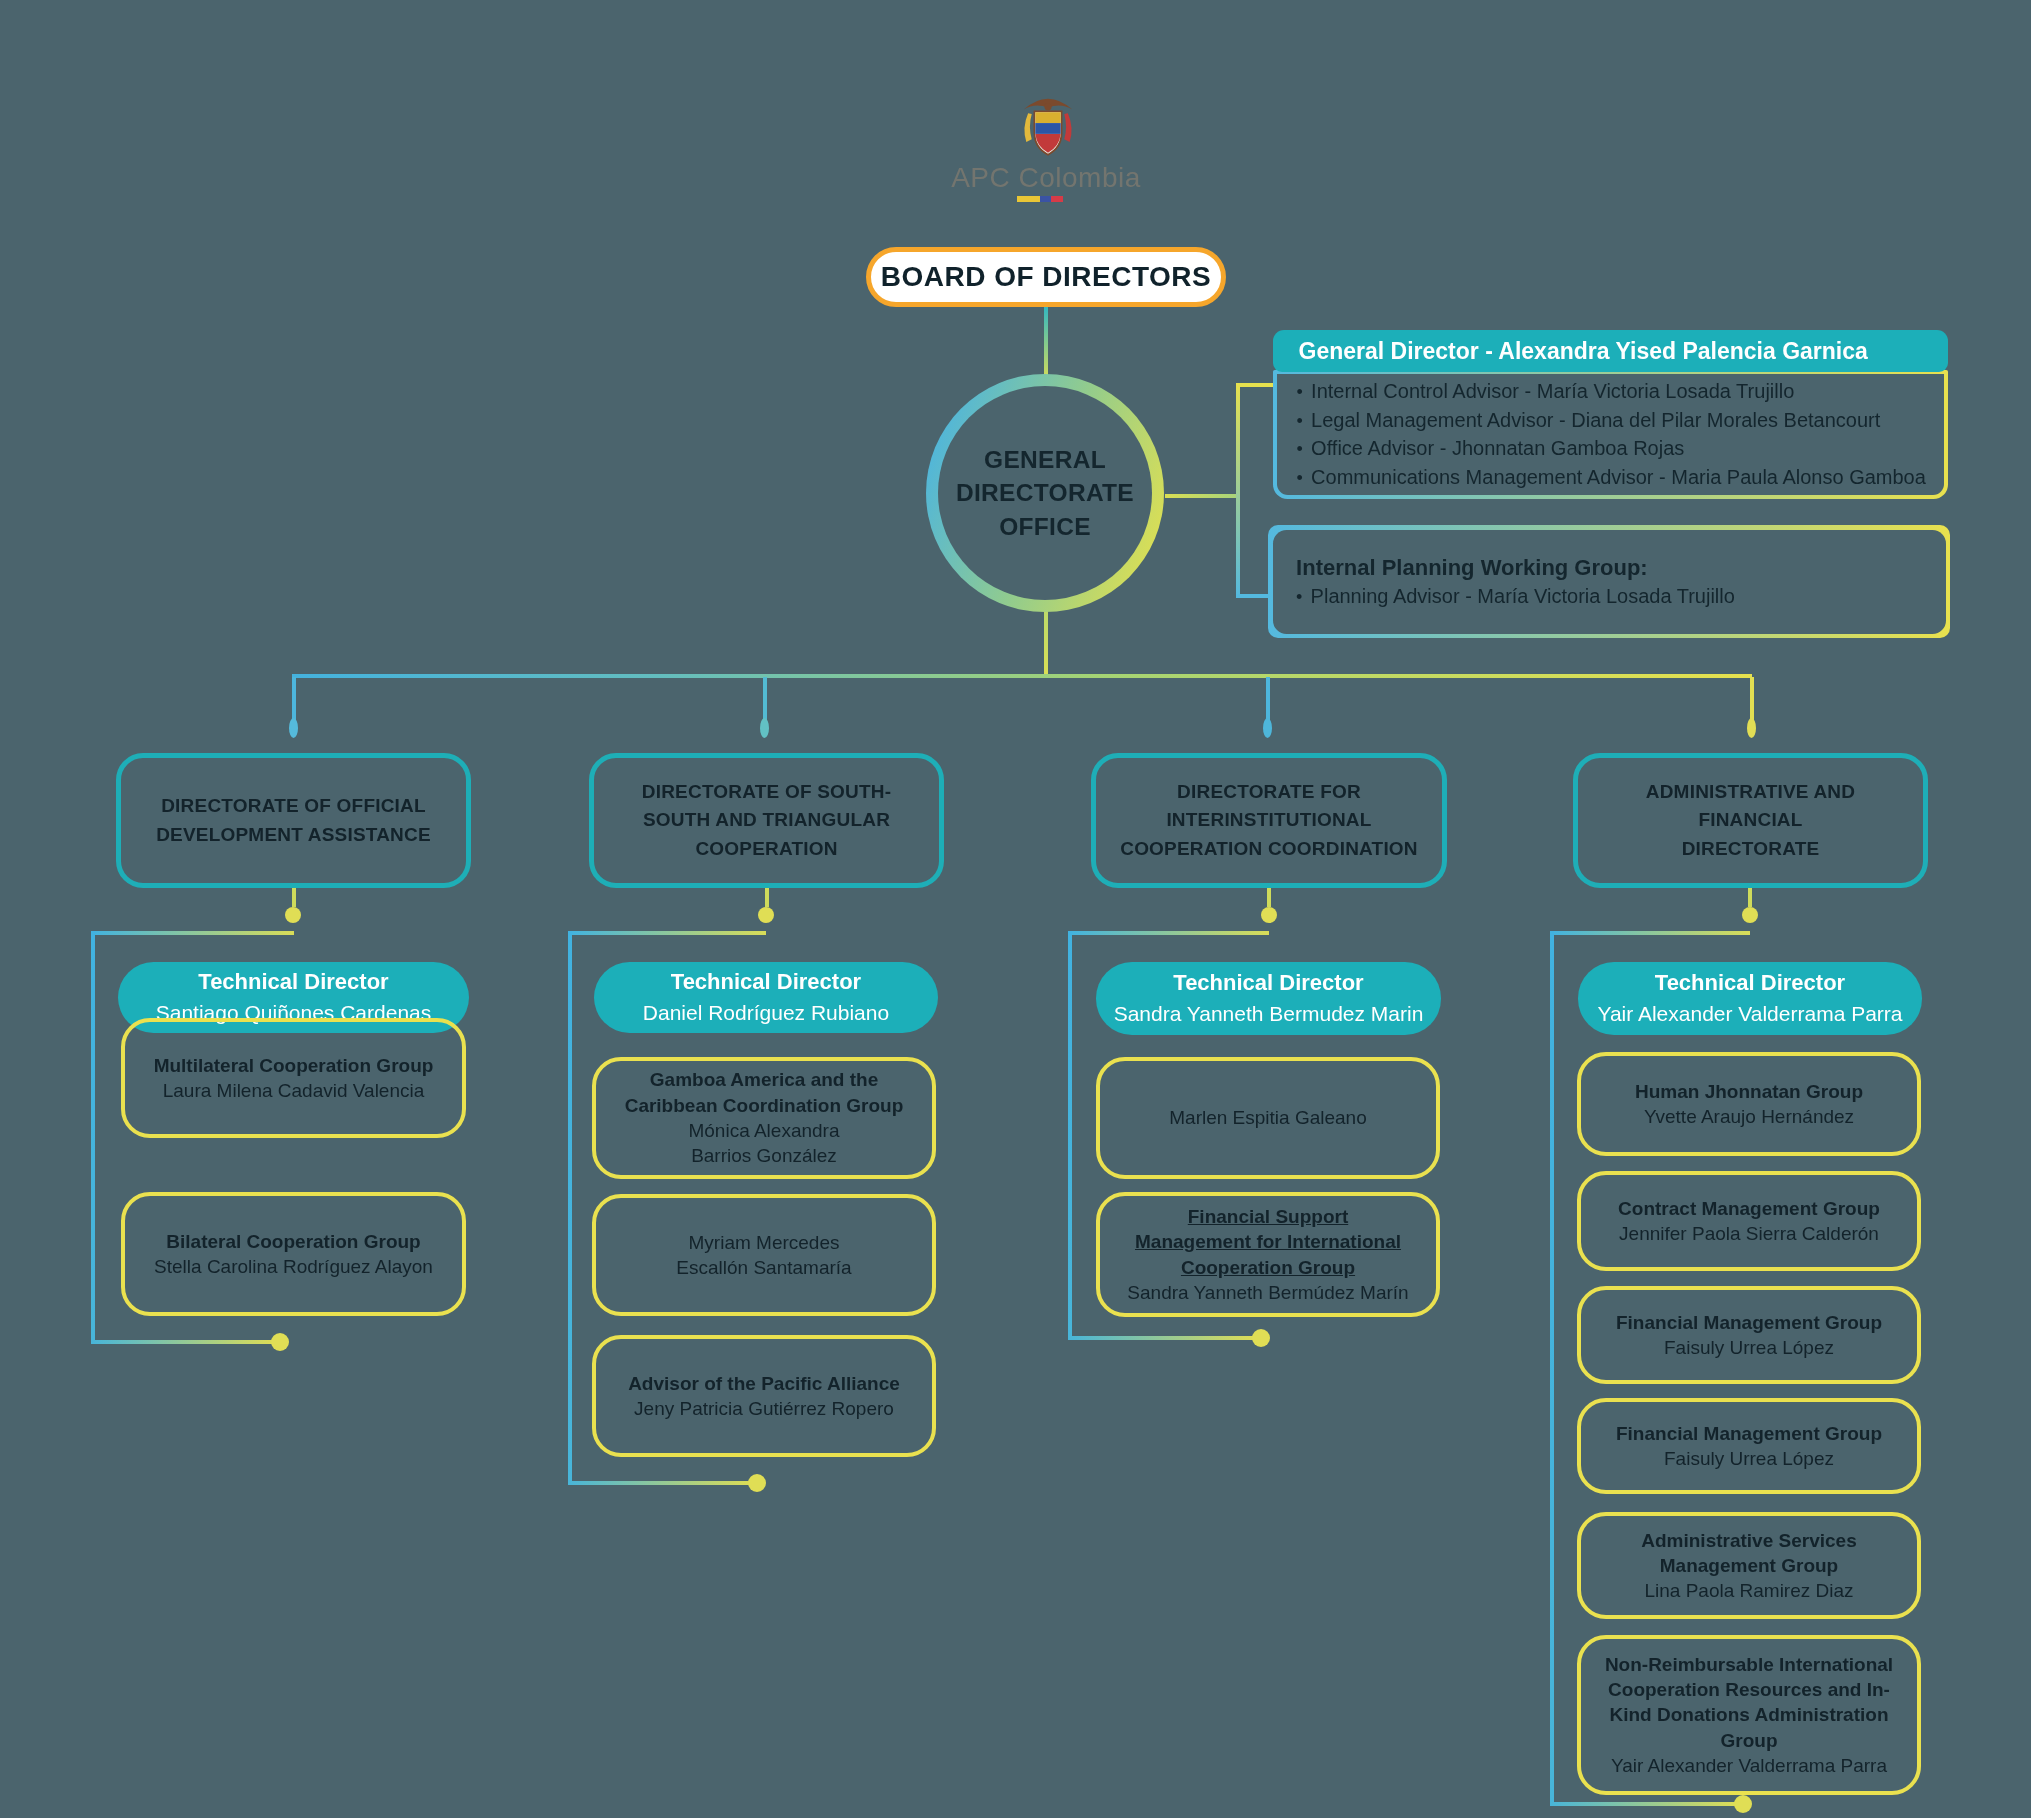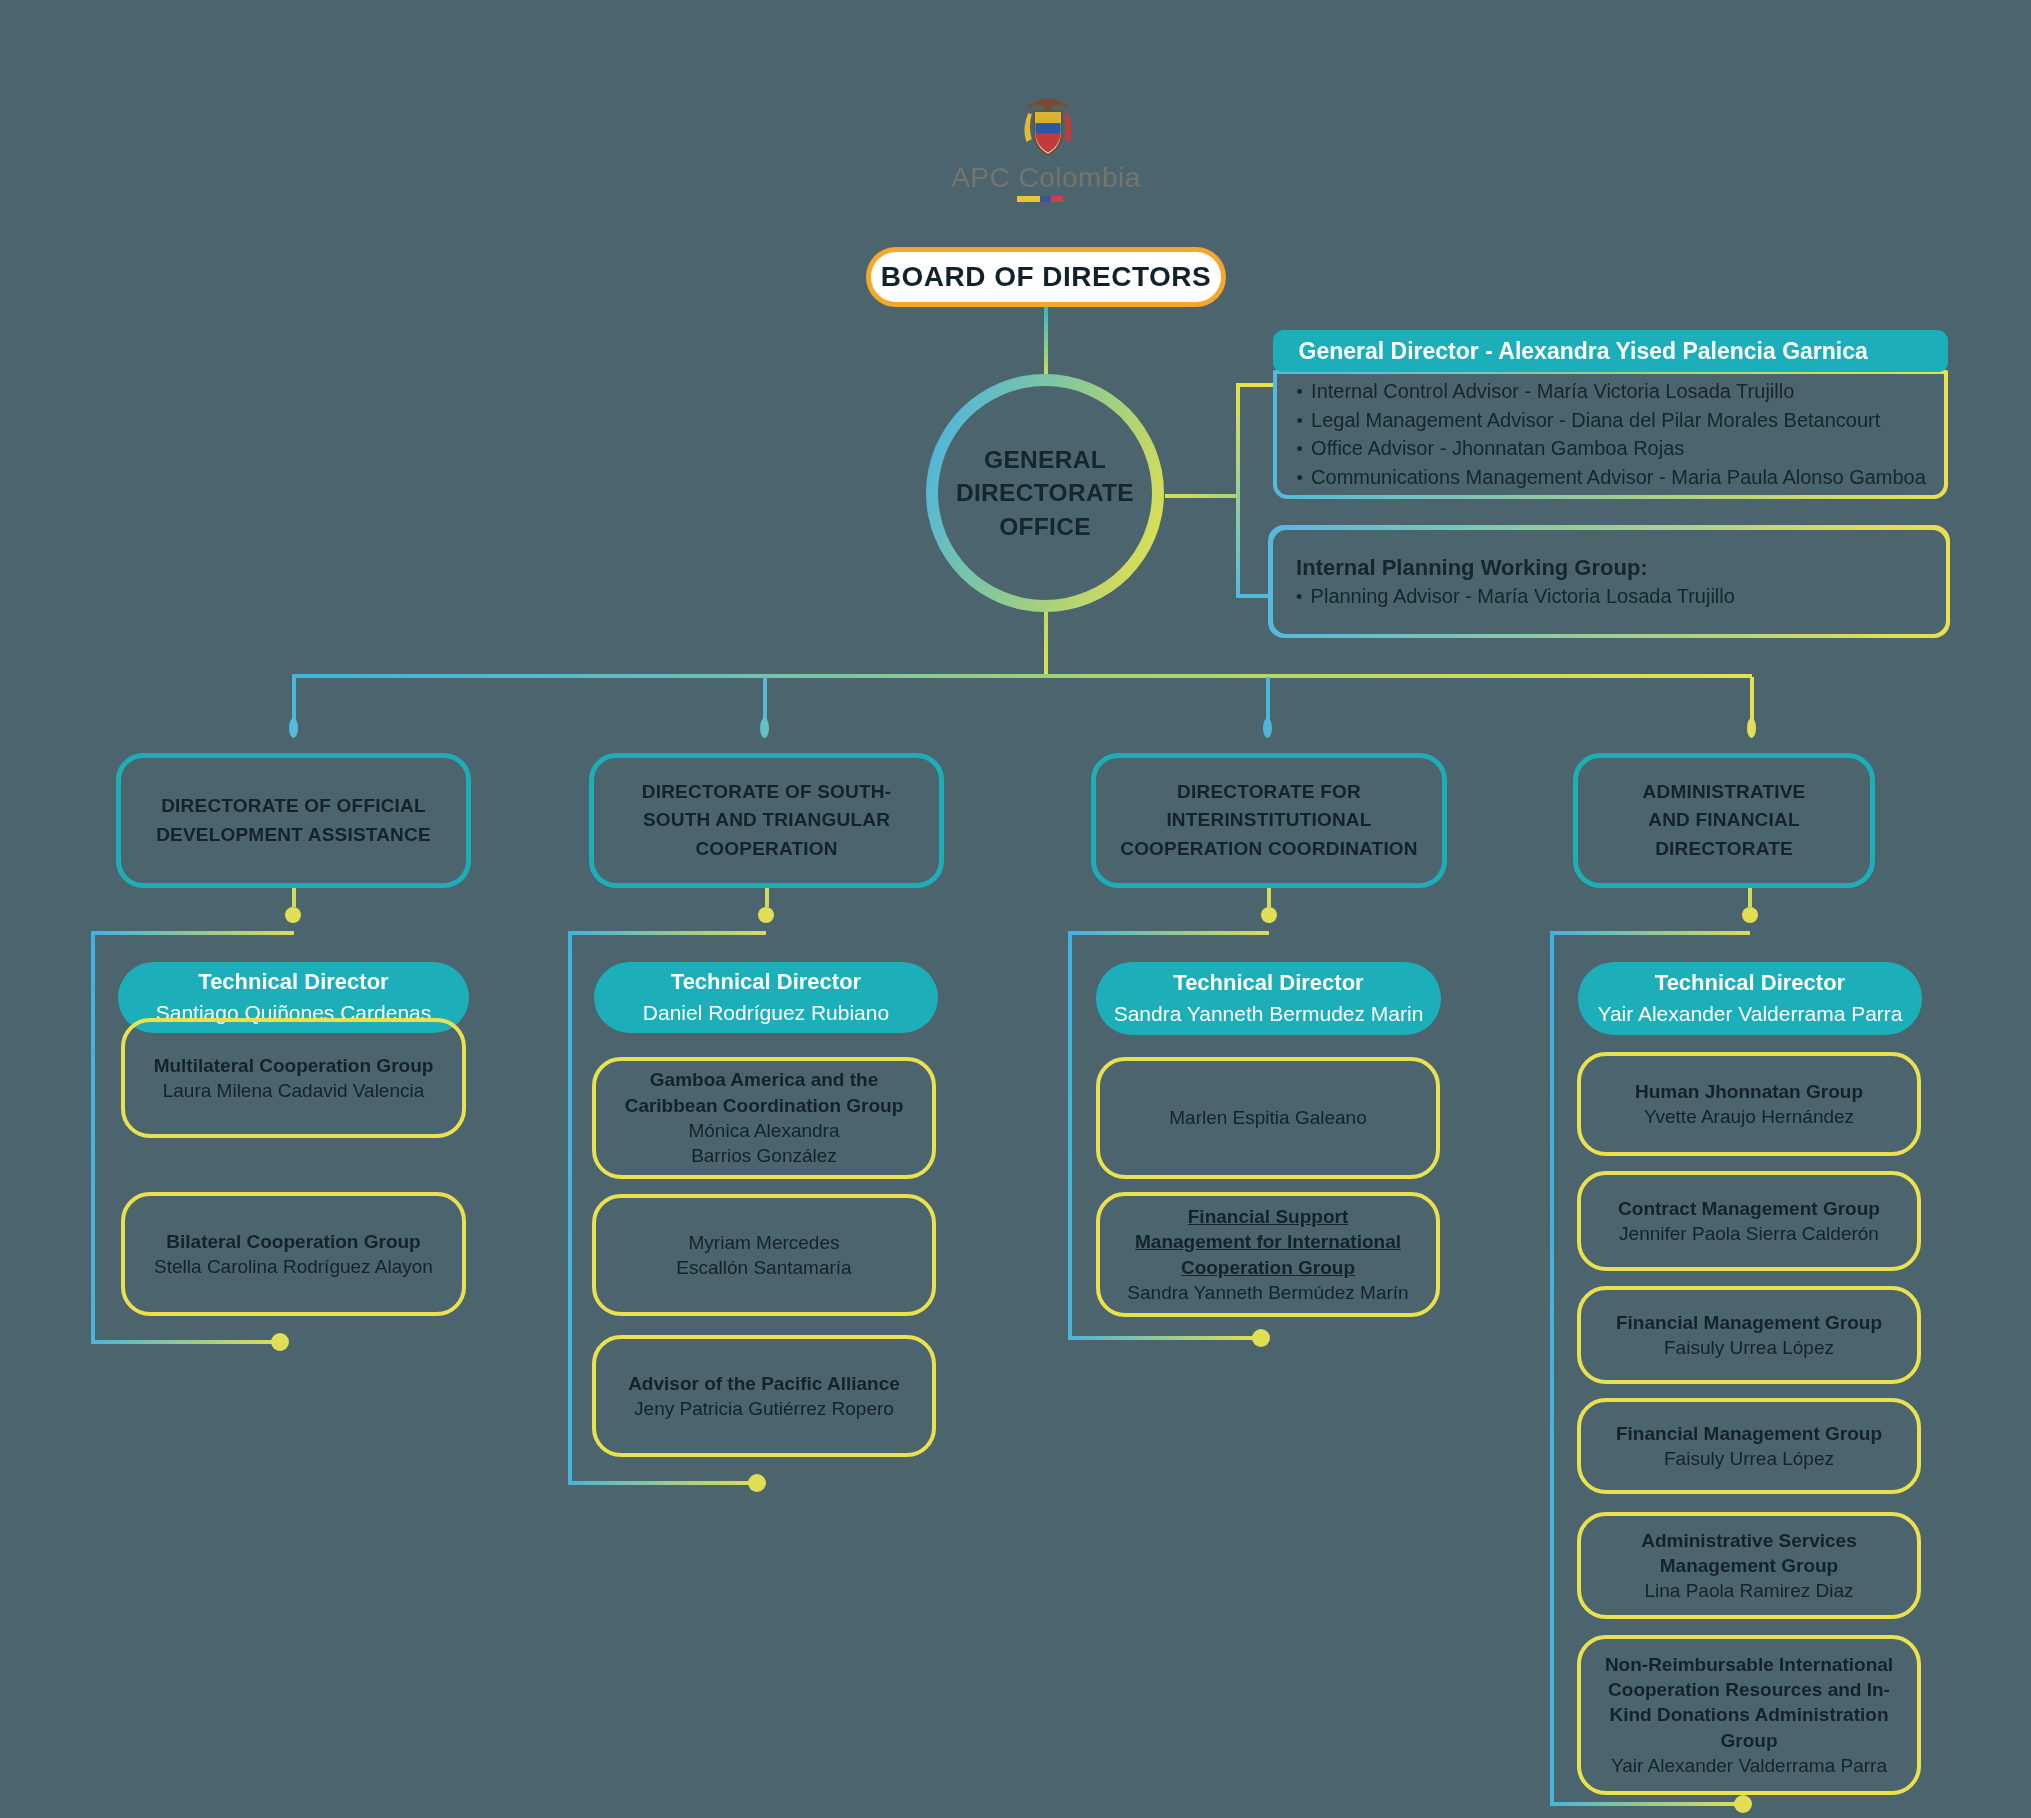--- a/index.html
+++ b/index.html
@@ -42,21 +42,21 @@
     border-radius:11px 11px 9px 9px;display:flex;align-items:center;padding-left:25.5px;
     color:var(--white);font-size:23px;font-weight:700;z-index:3;}
   .gd-bodywrap{position:absolute;left:1273px;top:370px;width:675px;height:129px;
     background:linear-gradient(90deg,#54B9DF,#E9E14E);border-radius:1.8px 1.8px 14.5px 14.5px;padding:3.6px;z-index:2;}
   .gd-body{width:100%;height:100%;background:var(--bg);border-radius:0 0 11px 11px;
     display:flex;flex-direction:column;justify-content:center;gap:5.5px;padding-left:20px;}
   .adv-row{display:flex;align-items:baseline;font-size:20px;font-weight:500;color:var(--dark);}
   .adv-row .bullet{margin-right:8.2px;font-size:18px;}
 
   .plan-wrap{position:absolute;left:1268px;top:525px;width:682px;height:113px;
-    background:linear-gradient(90deg,#54B9DF,#E9E14E);border-radius:16px;padding:4.5px;z-index:2;}
+    background:linear-gradient(90deg,#54B9DF,#E9E14E);border-radius:10px;padding:4.5px;z-index:2;}
   .plan-body{width:100%;height:100%;background:var(--bg);border-radius:13.6px;
     display:flex;flex-direction:column;justify-content:center;gap:4.5px;padding-left:23.6px;}
   .plan-title{font-size:22px;font-weight:700;color:var(--dark);}
 
   
   .dir-card{position:absolute;top:753px;height:135px;border:5.5px solid var(--teal-border);border-radius:27px;
     display:flex;align-items:center;justify-content:center;text-align:center;z-index:2;
     font-size:19px;font-weight:800;line-height:1.5;letter-spacing:0.2px;color:#13232B;}
 
   
@@ -154,21 +154,21 @@
 <div class="line" style="left:1750px;top:677px;width:3.6px;height:44px;background:#E3DF52"></div>
 
 <div class="teardrop" style="left:289px;top:718px;width:9px;height:20px;background:#55BADB"></div>
 <div class="teardrop" style="left:760px;top:718px;width:9px;height:20px;background:#62C1C4"></div>
 <div class="teardrop" style="left:1263px;top:718px;width:9px;height:20px;background:#4EB6DA"></div>
 <div class="teardrop" style="left:1747px;top:718px;width:9px;height:20px;background:#E2DE55"></div>
 
 <div class="dir-card" style="left:116px;width:355px;padding:0 27px">DIRECTORATE OF OFFICIAL DEVELOPMENT ASSISTANCE</div>
 <div class="dir-card" style="left:589px;width:355px;padding:0 14.5px">DIRECTORATE OF SOUTH-SOUTH AND TRIANGULAR COOPERATION</div>
 <div class="dir-card" style="left:1091px;width:356px;padding:0 14.5px">DIRECTORATE FOR INTERINSTITUTIONAL COOPERATION COORDINATION</div>
-<div class="dir-card" style="left:1573px;width:302px;padding:0 52px">ADMINISTRATIVE AND FINANCIAL DIRECTORATE</div>
+<div class="dir-card" style="left:1573px;width:355px;padding:0 52px">ADMINISTRATIVE AND FINANCIAL DIRECTORATE</div>
 
 <div class="line" style="left:292px;top:887px;width:3.6px;height:20px;background:#CFDB5B"></div>
 <div class="line" style="left:765px;top:887px;width:3.6px;height:20px;background:#CFDB5B"></div>
 <div class="line" style="left:1267px;top:887px;width:3.6px;height:20px;background:#CFDB5B"></div>
 <div class="line" style="left:1748px;top:887px;width:3.6px;height:20px;background:#CFDB5B"></div>
 <div class="dot" style="left:285px;top:907px;width:16.4px;height:16.4px"></div>
 <div class="dot" style="left:758px;top:907px;width:16.4px;height:16.4px"></div>
 <div class="dot" style="left:1261px;top:907px;width:16.4px;height:16.4px"></div>
 <div class="dot" style="left:1742px;top:907px;width:16.4px;height:16.4px"></div>
 

